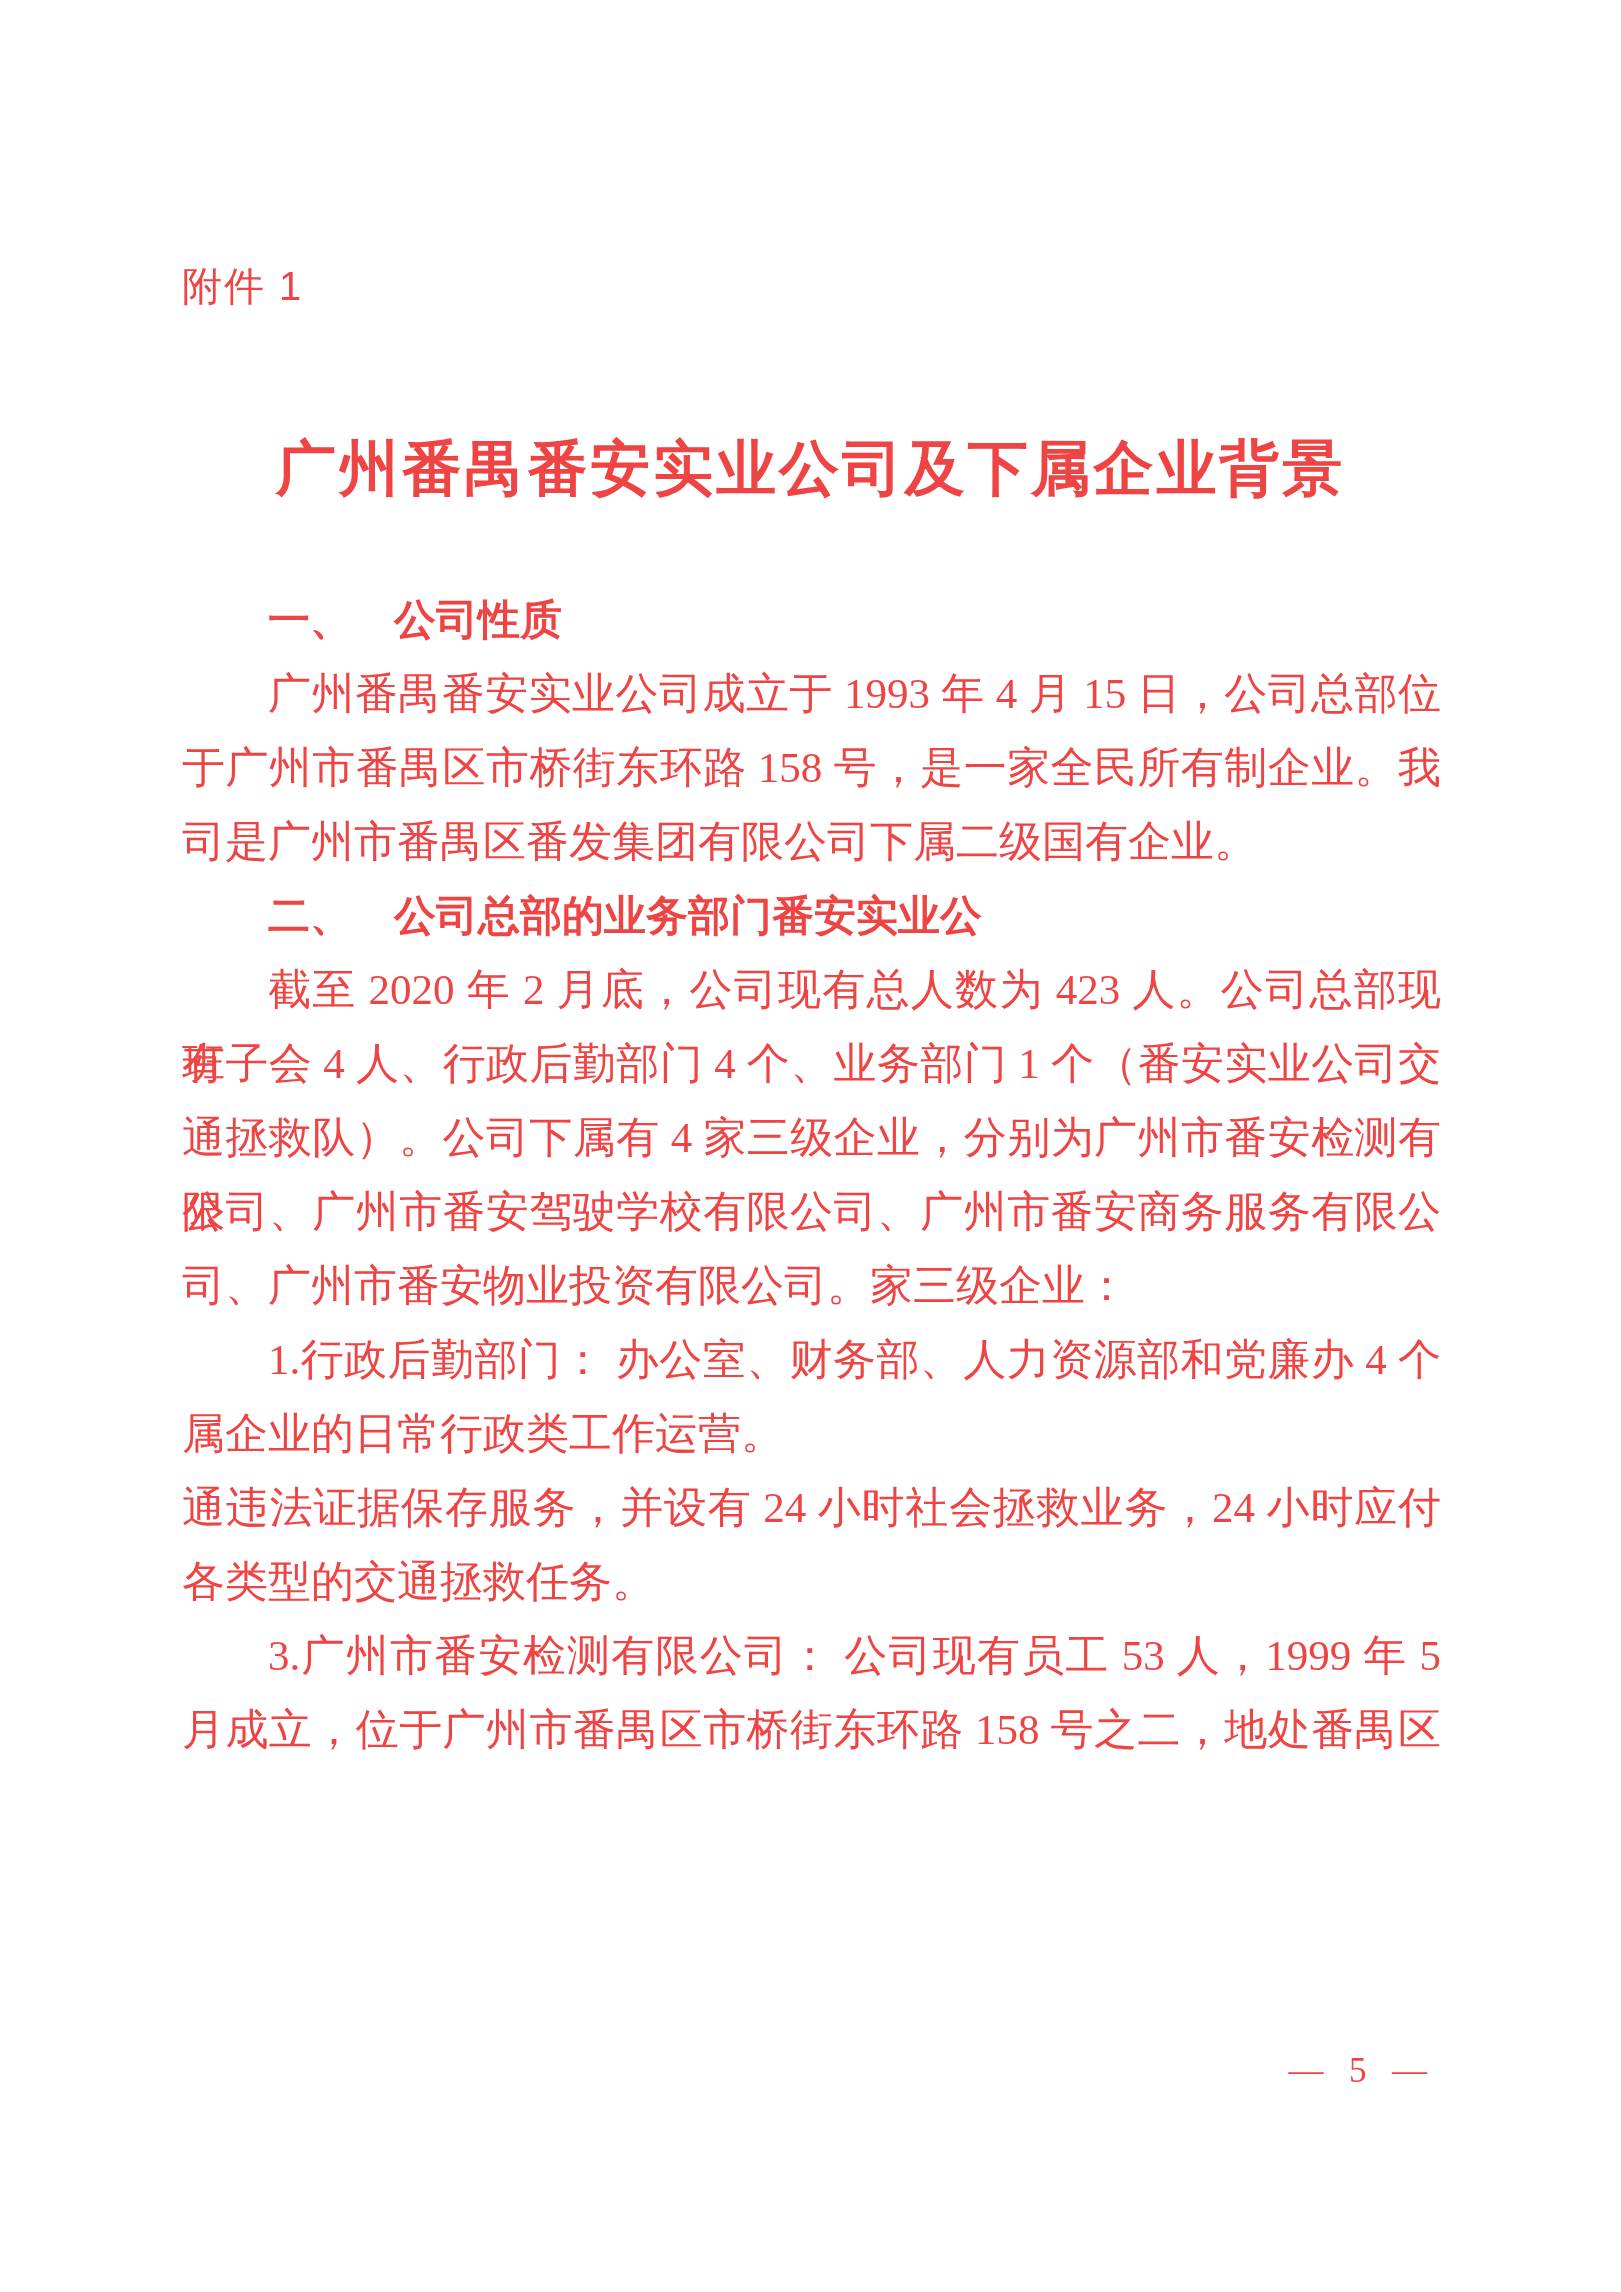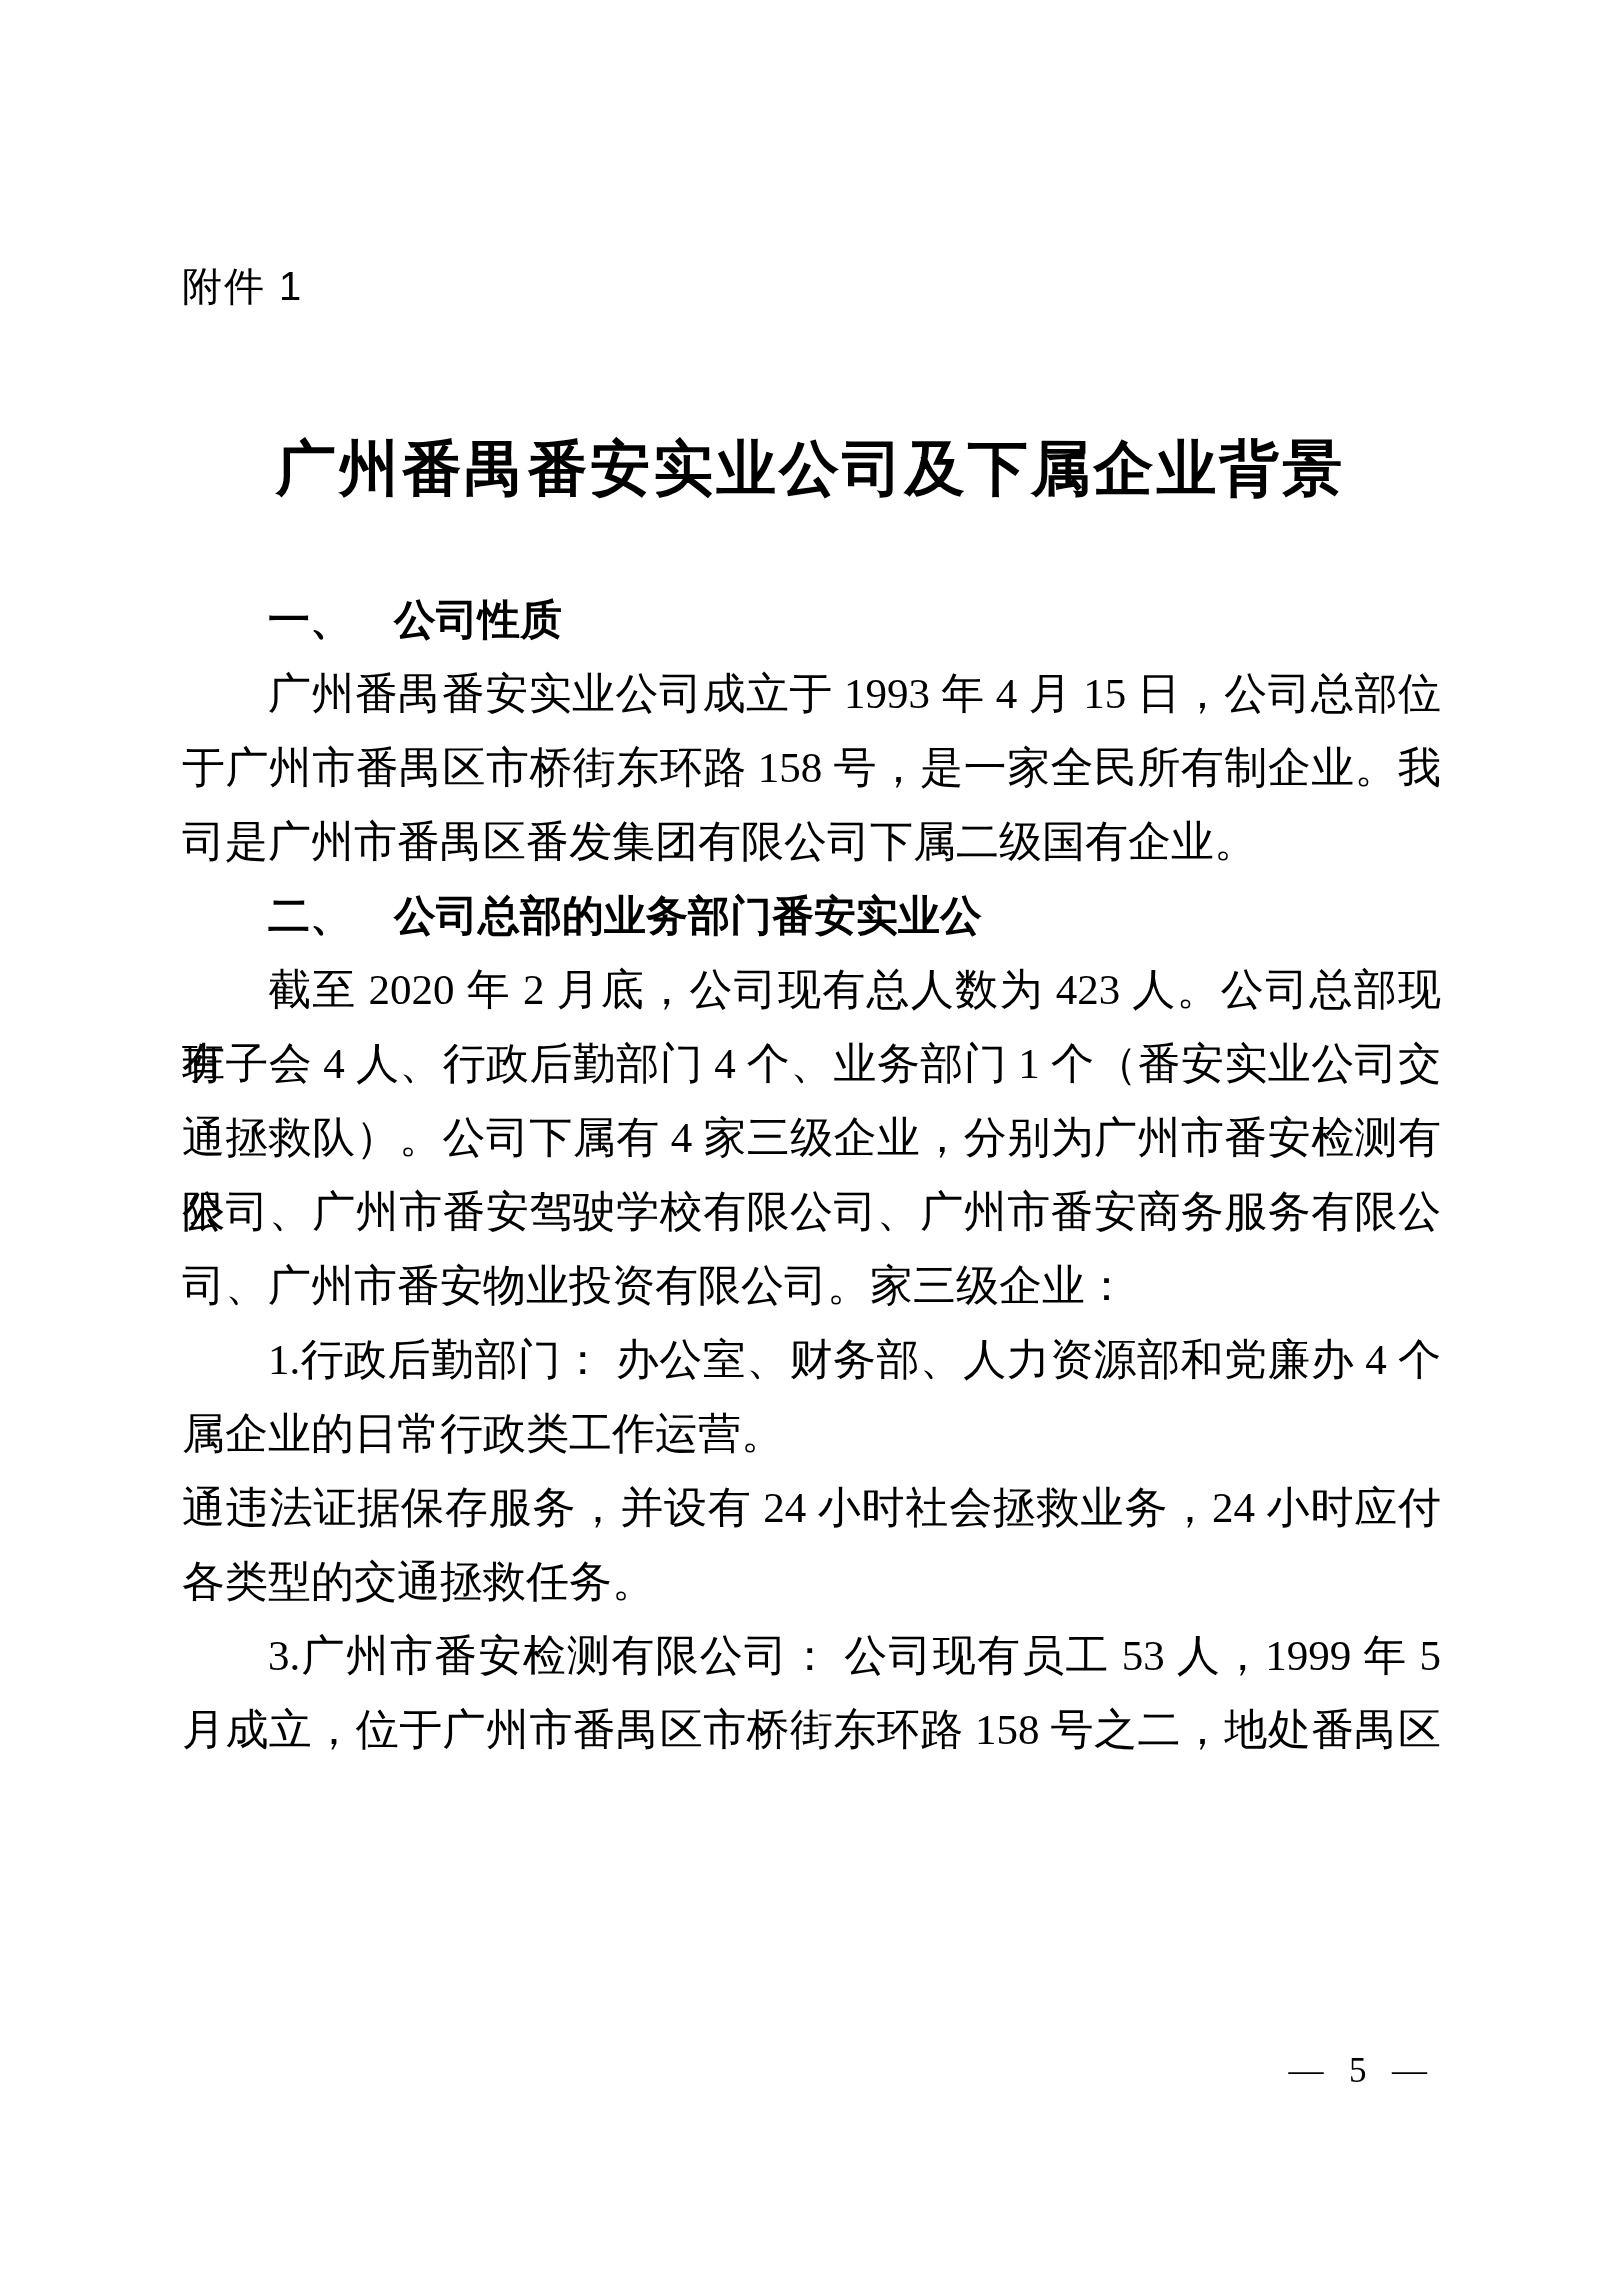--- a/index.html
+++ b/index.html
@@ -2,21 +2,21 @@
 <html><head>
 <meta charset="utf-8">
 <style>
   * { margin: 0; padding: 0; box-sizing: border-box; }
   html, body { background: #ffffff; }
   .page {
     position: relative;
     width: 1621px;
     height: 2293px;
     background: #ffffff;
-    color: #000000;
+    color: #ef4444;
     font-family: "Liberation Serif", "DejaVu Serif", serif;
     overflow: hidden;
   }
   .attachment-label {
     position: absolute;
     left: 182px;
     top: 263px;
     font-family: "Liberation Sans", "DejaVu Sans", sans-serif;
     font-size: 40px;
     line-height: 47px;

